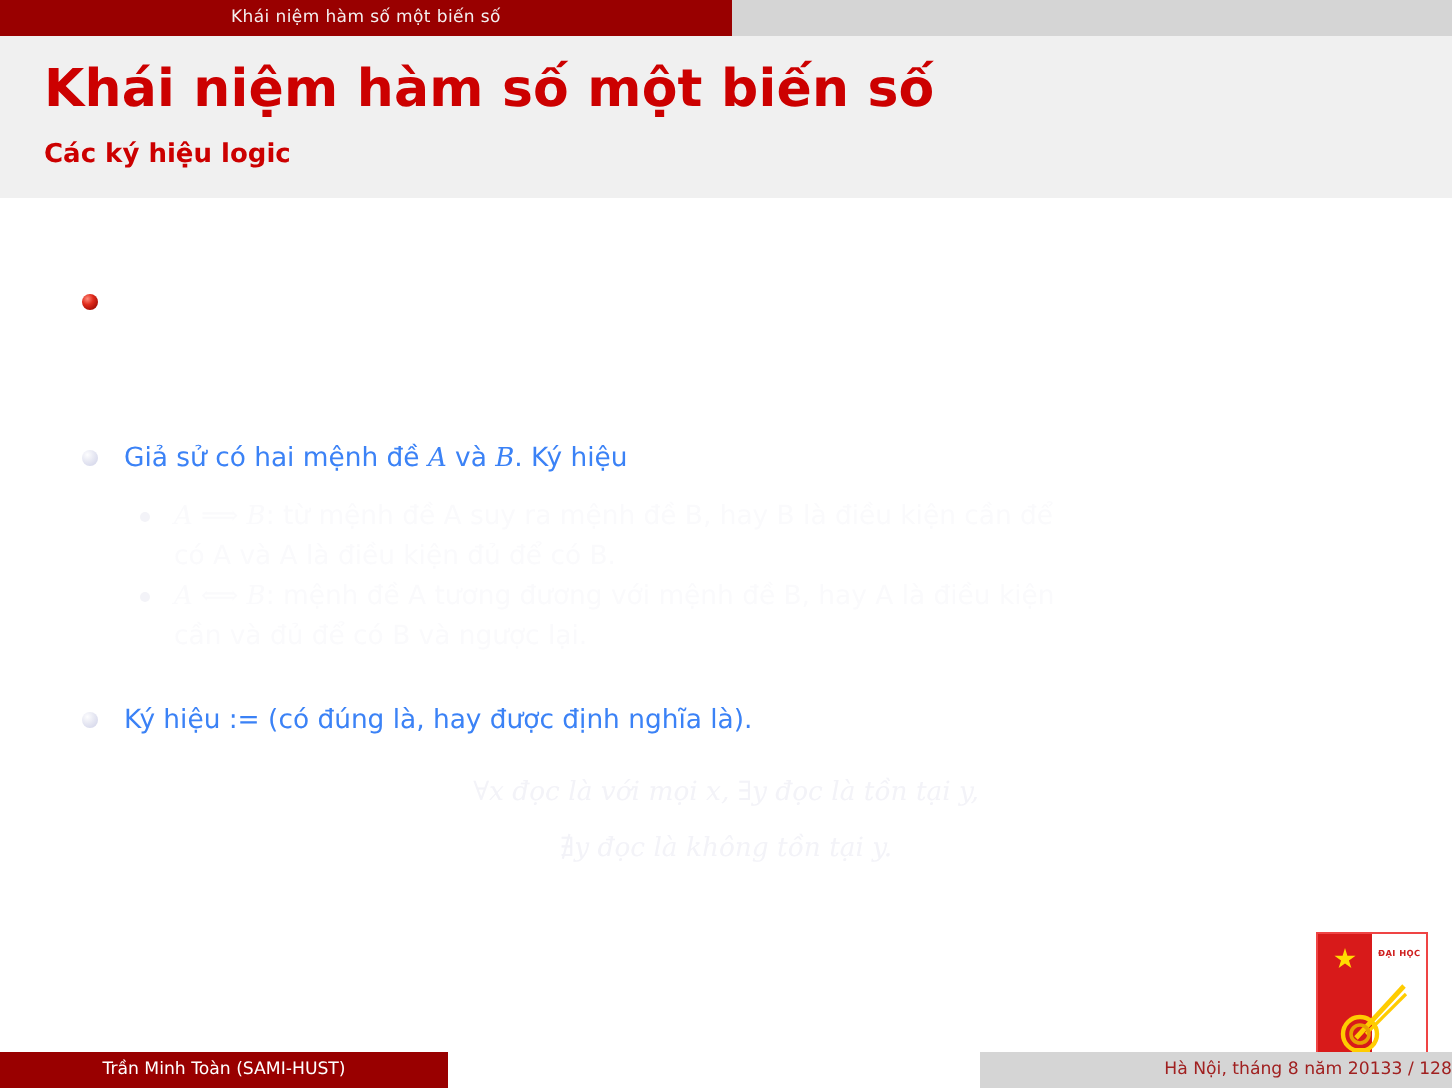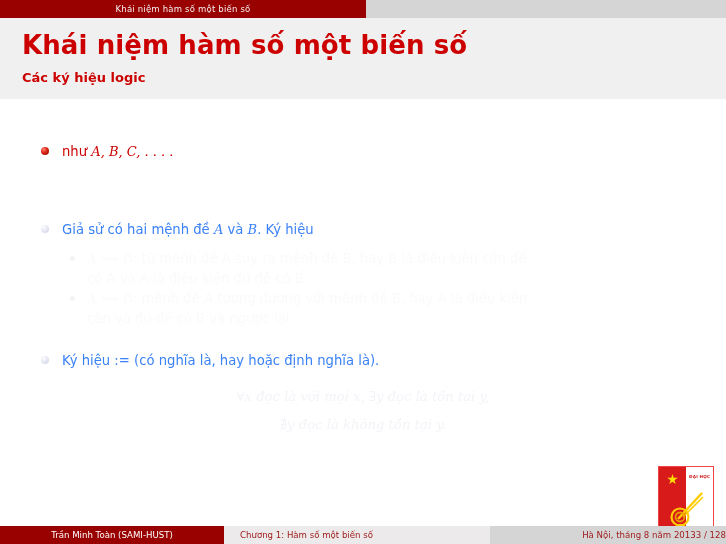--- a/index.html
+++ b/index.html
@@ -155,21 +155,20 @@
 <div class="titleblock">
   <div class="frametitle">Khái niệm hàm số một biến số</div>
   <div class="framesubtitle">Các ký hiệu logic</div>
 </div>
 
 <div class="bodyarea">
 
   <div class="item" style="left:0;top:43px;">
     <span class="bullet lvl1" style="left:41px;top:5px;"></span>
     <div class="itemtext" style="left:62px;top:0;width:655px;">
-      <div><span>như </span><span class="mi">A, B, C, . . . .</span></div>
     </div>
   </div>
 
   <div class="item" style="left:0;top:121px;">
     <span class="bullet lvl1 dim" style="left:41px;top:5px;"></span>
     <div class="itemtext dim1" style="left:62px;top:0;width:655px;">
       <span>Giả sử có hai mệnh đề </span><span class="mi">A</span><span> và </span><span class="mi">B</span><span>. Ký hiệu</span>
     </div>
   </div>
 
@@ -184,21 +183,21 @@
   <div class="item" style="left:0;top:190px;">
     <span class="bullet lvl2" style="left:70px;top:7px;"></span>
     <div class="itemtext dim2" style="left:87px;top:0;width:630px;">
       <div><span class="mi">A ⟺ B</span><span>: mệnh đề A tương đương với mệnh đề B, hay A là điều kiện</span></div>
       <div>cần và đủ để có B và ngược lại.</div>
     </div>
   </div>
 
   <div class="item" style="left:0;top:252px;">
     <span class="bullet lvl1 dim" style="left:41px;top:5px;"></span>
-    <div class="itemtext dim1" style="left:62px;top:0;width:655px;">Ký hiệu := (có nghĩa là, hay hoặc định nghĩa là).</div>
+    <div class="itemtext dim1" style="left:62px;top:0;width:655px;">Ký hiệu := (có đúng là, hay được định nghĩa là).</div>
   </div>
 
   <div class="mathline mi" style="top:290px;">∀x đọc là với mọi x,    ∃y đọc là tồn tại y,</div>
   <div class="mathline mi" style="top:318px;">∄y đọc là không tồn tại y.</div>
 
 </div>
 
 <div class="logo">
   <div class="logo-redhalf"></div>
   <div class="logo-star"></div>
@@ -212,20 +211,17 @@
   </svg>
   <div class="logo-banner">
     <span>BÁCH KHOA</span>
   </div>
 </div>
 
 <div class="footer">
   <div class="foot-seg foot-a">
     <span>Trần Minh Toàn (SAMI-HUST)</span>
   </div>
-  <div class="foot-seg foot-b">
-    <span>Chương 1: Hàm số một biến số</span>
-  </div>
   <div class="foot-seg foot-c">
     <span class="foot-date">Hà Nội, tháng 8 năm 2013</span>
     <span class="foot-page">3 / 128</span>
   </div>
 </div>
 
 </body></html>

